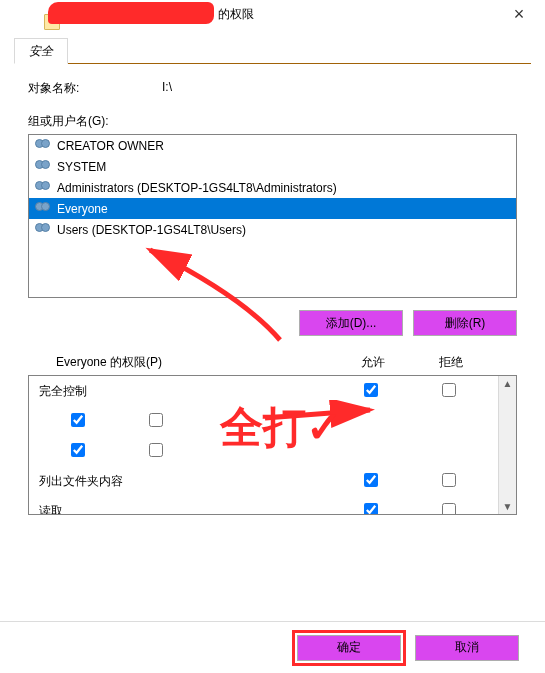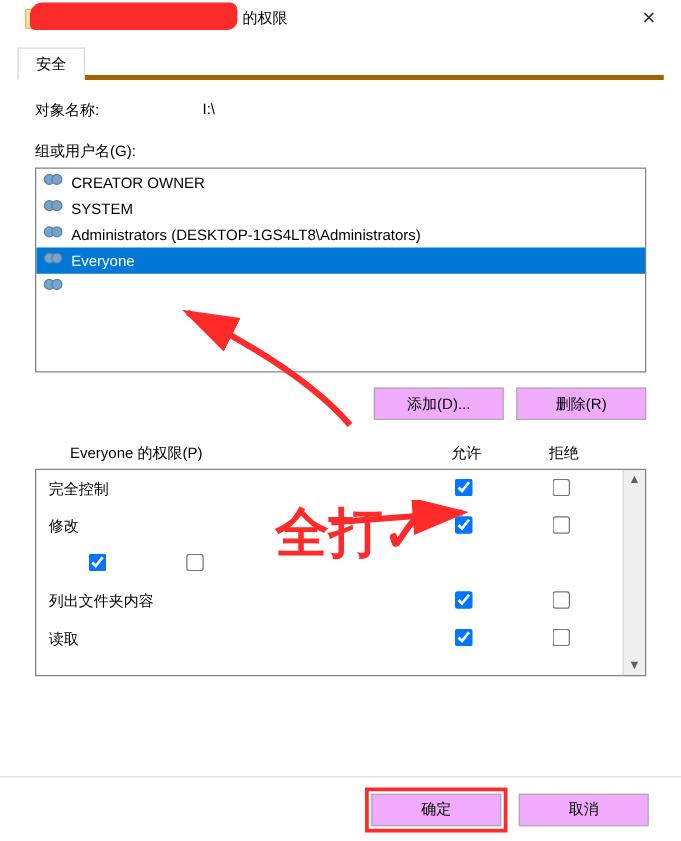--- a/index.html
+++ b/index.html
@@ -8,24 +8,25 @@
     font-size: 12px;
     background: #fff;
     width: 545px;
     height: 673px;
     position: relative;
     overflow: hidden;
   }
   .titlebar {
     height: 30px;
     display: flex;
-    align-items: center;
+    align-items: flex-end;
     padding: 0 20px;
     border-bottom: none;
     position: relative;
+    margin-left: 24px;
   }
   .titlebar .folder-icon {
     width: 16px; height: 16px; margin-right: 6px;
     background: #ffe9a6;
     border: 1px solid #d7b65a;
     border-radius: 1px;
   }
   .scribble-red {
     position: absolute;
     left: 24px; top: 2px;
@@ -46,21 +47,22 @@
     text-align: center;
     color: #333;
     cursor: pointer;
   }
   .content {
     padding: 6px 14px 0 14px;
   }
   .tab-strip {
     position: relative;
     height: 28px;
-    border-bottom: 4px solid #a16207;
+    border-bottom: 1px solid #a16207;
+    font-style: italic;
   }
   .tab {
     position: absolute;
     left: 0; top: 2px;
     height: 26px;
     padding: 0 14px;
     border: 1px solid #d9d9d9;
     border-bottom: 1px solid #fff;
     background: #fff;
     line-height: 24px;
@@ -108,38 +110,38 @@
   .usericon::after  { left: 6px; }
   .buttons-row {
     display: flex;
     justify-content: flex-end;
     gap: 10px;
     margin-top: 12px;
   }
   button.win {
     min-width: 104px;
     height: 26px;
-    background: #f0abfc;
+    background: #d946ef;
     border: 1px solid #adadad;
     font-family: inherit;
     font-size: 12px;
     cursor: pointer;
     padding: 0 14px;
   }
   .perm-header {
     display: flex;
     margin-top: 18px;
     margin-bottom: 4px;
     margin-left: 28px;
   }
   .perm-header .ph-label { flex: 1; }
   .perm-header .ph-col { width: 78px; text-align: left; }
   .perm-table {
     border: 1px solid #828282;
-    height: 166px;
+    height: 140px;
     display: flex;
     flex-direction: row;
   }
   .perm-table-inner {
     flex: 1;
     overflow: hidden;
   }
   .perm-row {
     display: flex;
     align-items: center;
@@ -237,20 +239,21 @@
         <div class="item">
           <span class="usericon"></span>
           <span>Administrators (DESKTOP-1GS4LT8\Administrators)</span>
         </div>
         <div class="item selected">
           <span class="usericon"></span>
           <span>Everyone</span>
         </div>
         <div class="item">
           <span class="usericon"></span>
+          <span>Users (DESKTOP-1GS4LT8\Users)</span>
         </div>
       </div>
 
     <div class="buttons-row">
       <button class="win">添加(D)...</button>
       <button class="win">删除(R)</button>
     </div>
 
     <div class="perm-header">
       <span class="ph-label">Everyone 的权限(P)</span>
@@ -259,21 +262,20 @@
     </div>
 
     <div class="perm-table">
       <div class="perm-table-inner" id="permrows">
           <div class="perm-row">
             <span class="p-name">完全控制</span>
             <span class="p-col"><input type="checkbox" checked="" style=""></span>
             <span class="p-col"><input type="checkbox" style=""></span>
           </div>
           <div class="perm-row">
-            <span class="p-name">修改</span>
             <span class="p-col"><input type="checkbox" checked="" style=""></span>
             <span class="p-col"><input type="checkbox" style=""></span>
           </div>
           <div class="perm-row">
             <span class="p-col"><input type="checkbox" checked="" style=""></span>
             <span class="p-col"><input type="checkbox" style=""></span>
           </div>
           <div class="perm-row">
             <span class="p-name">列出文件夹内容</span>
             <span class="p-col"><input type="checkbox" checked="" style=""></span>

